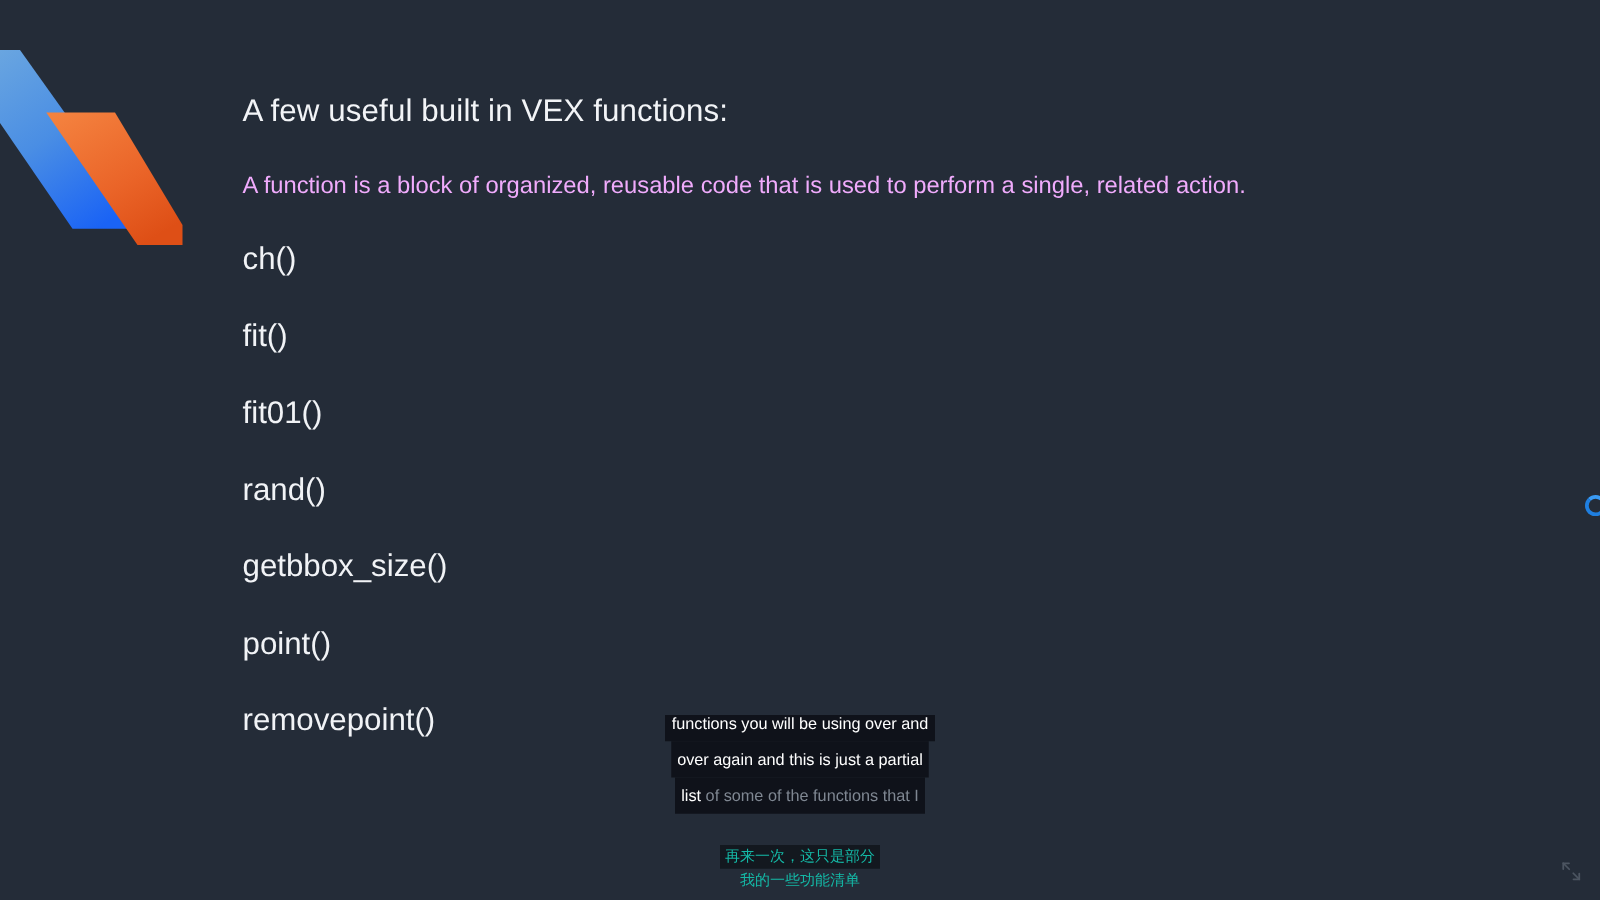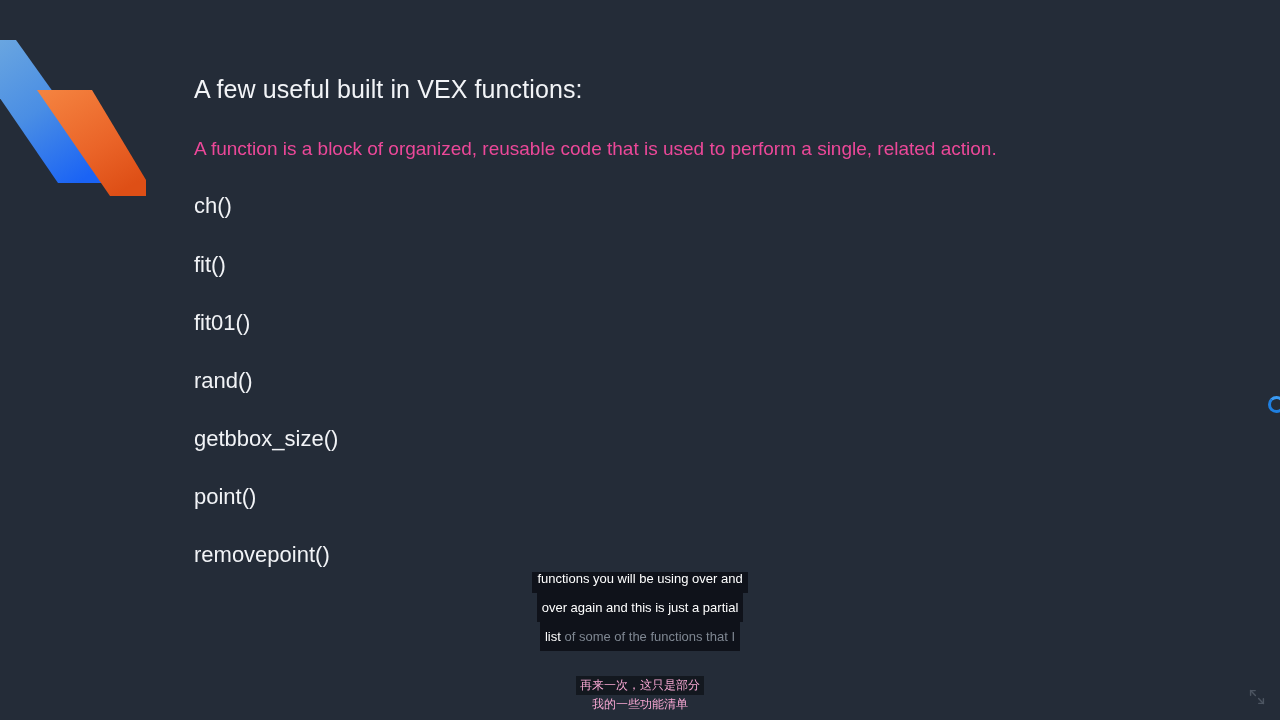--- a/index.html
+++ b/index.html
@@ -46,32 +46,32 @@
     line-height: 1.1;
     color: #f2f4f7;
     font-weight: 400;
     letter-spacing: 0.1px;
     margin: 0 0 34px 0;
     white-space: nowrap;
   }
   .slide-sub {
     font-size: 19px;
     line-height: 1.15;
-    color: #ec4899;
+    color: #f0abfc;
     font-weight: 400;
     margin: 0 0 35px 0;
     white-space: nowrap;
   }
   .fn-list {
     list-style: none;
     margin: 0;
     padding: 0;
   }
   .fn-item {
-    font-size: 22px;
+    font-size: 25px;
     line-height: 1.1;
     color: #f1f3f6;
     font-weight: 400;
     margin-bottom: 34px;
     white-space: nowrap;
   }
 
   
   #caption {
     position: absolute;
@@ -110,21 +110,21 @@
     left: 0;
     right: 0;
     top: 676px;
     display: flex;
     flex-direction: column;
     align-items: center;
     pointer-events: none;
   }
   .cn-line {
     display: inline-block;
-    color: #f9a8d4;
+    color: #14b8a6;
     font-size: 12px;
     line-height: 19px;
     padding: 0 4px;
     white-space: nowrap;
   }
   .cn-line.boxed {
     background: rgba(12, 16, 22, 0.72);
   }
 
   

